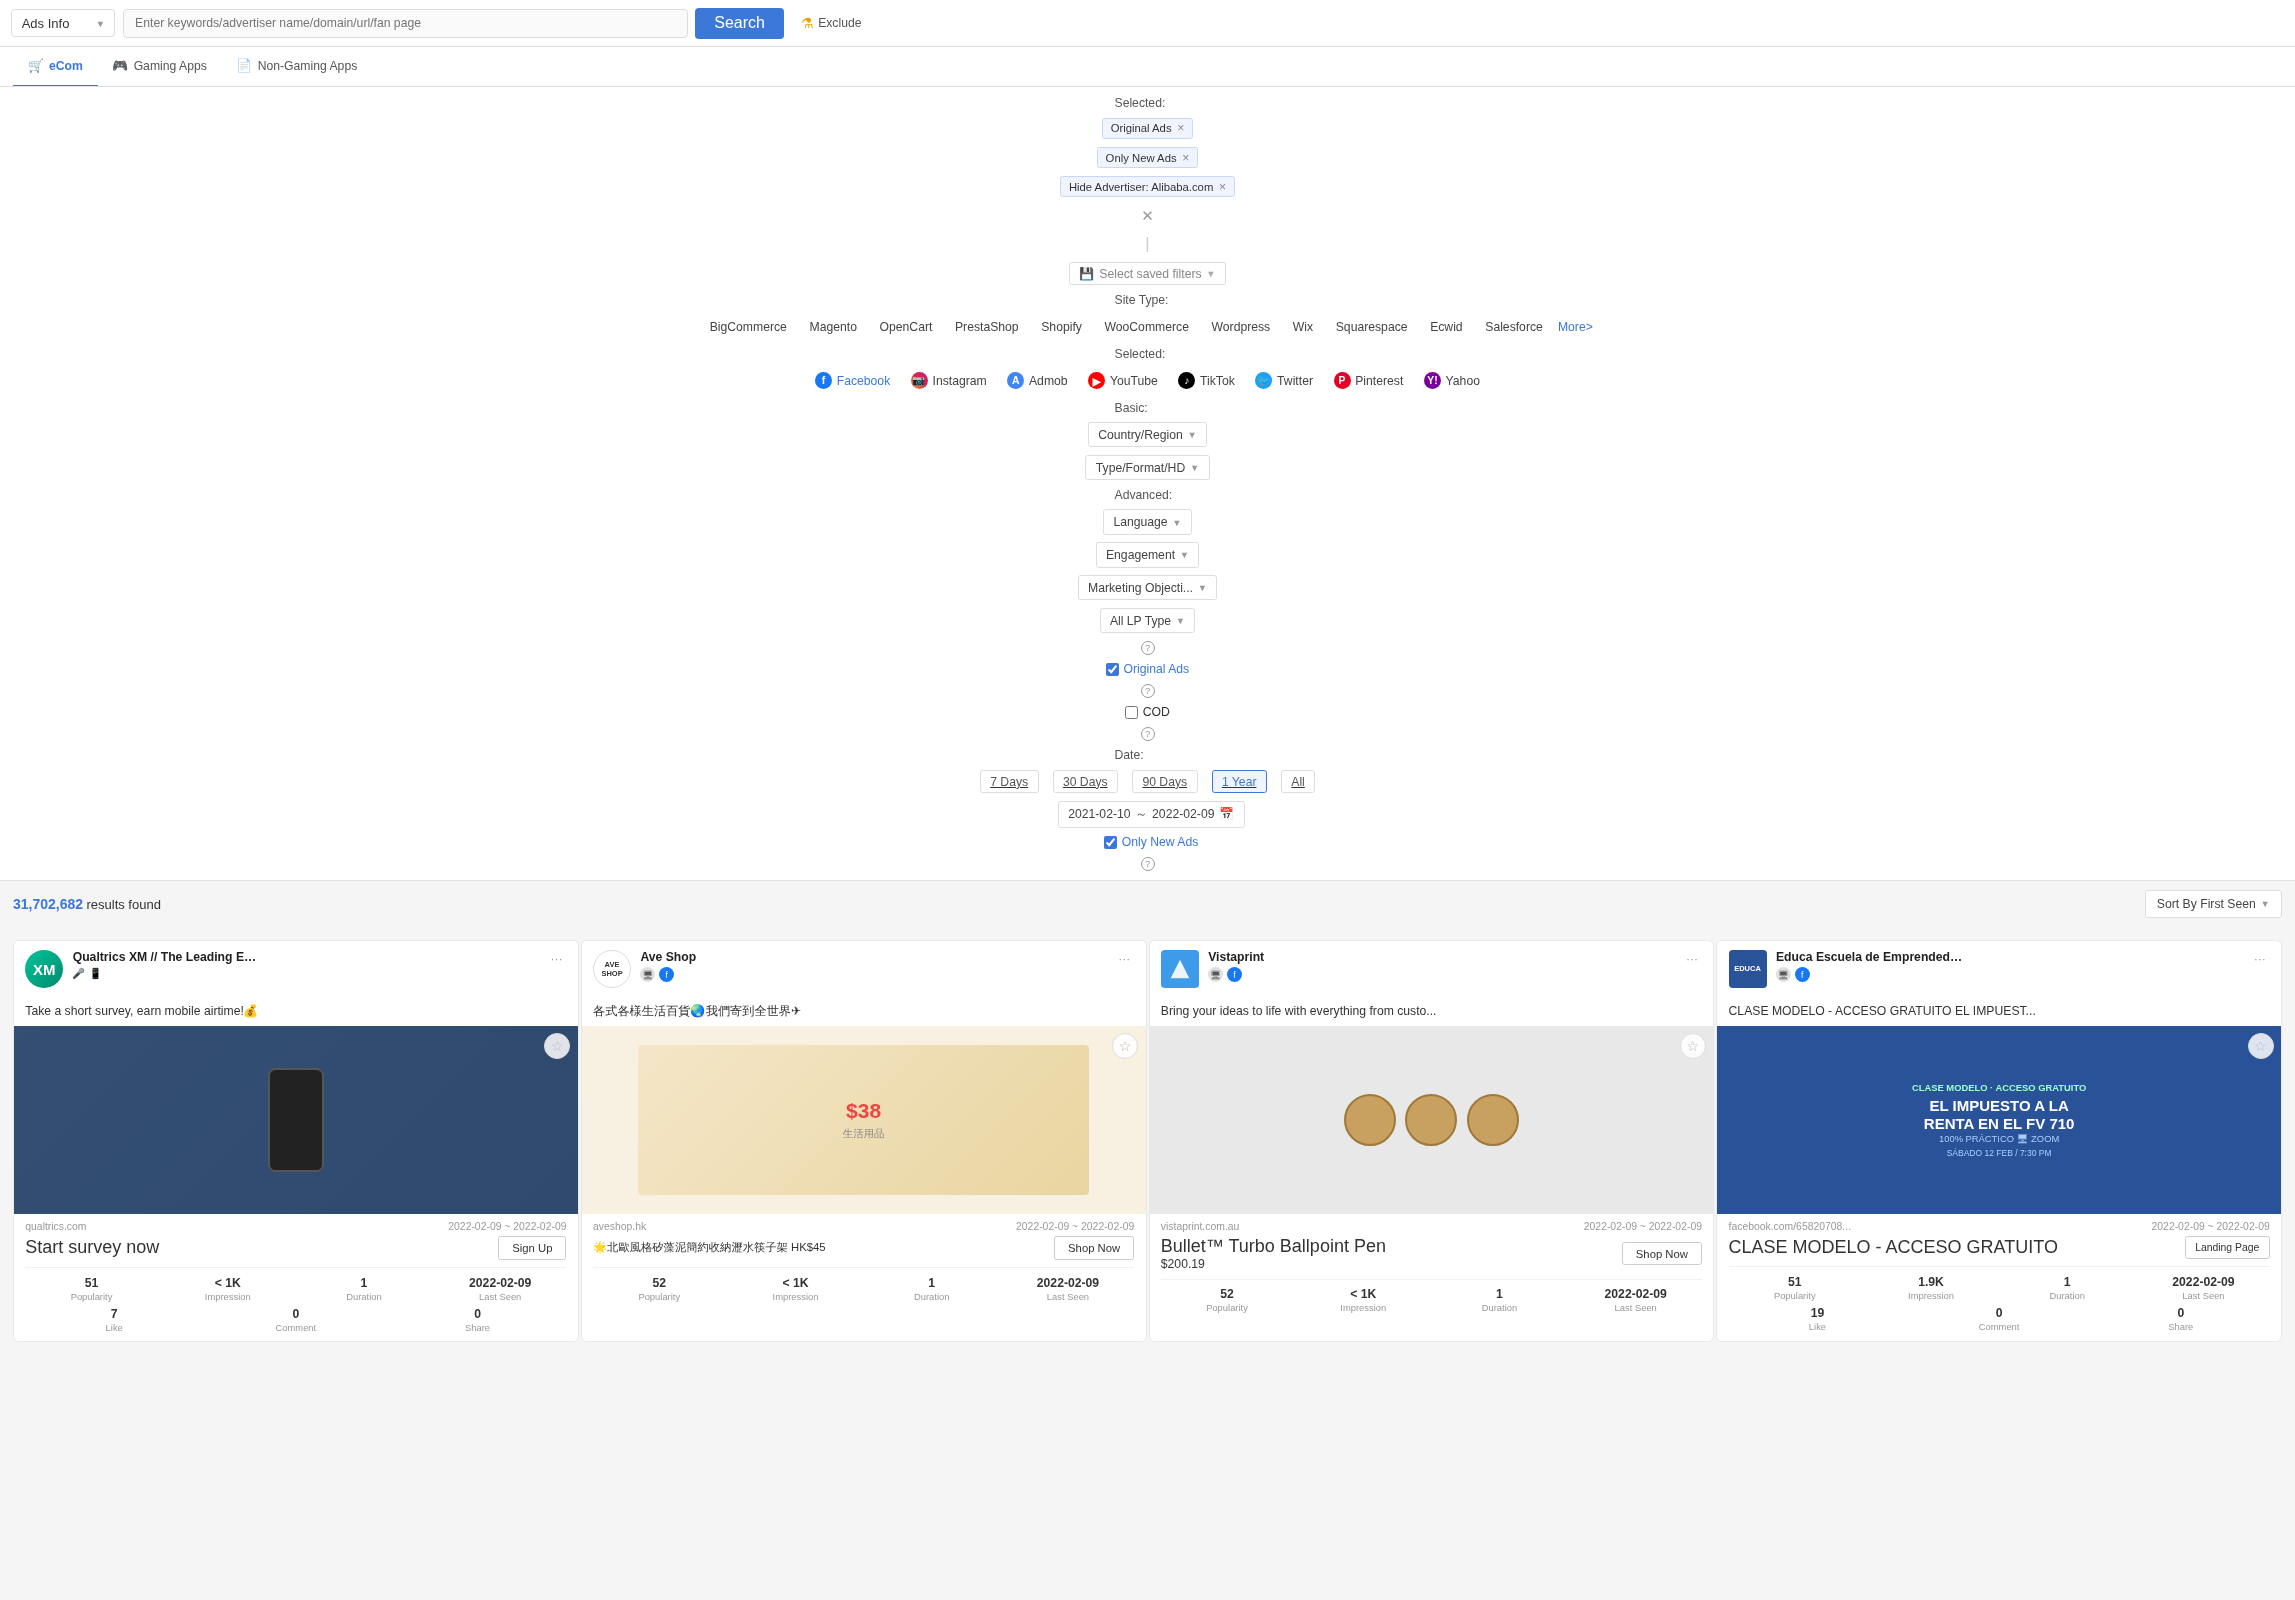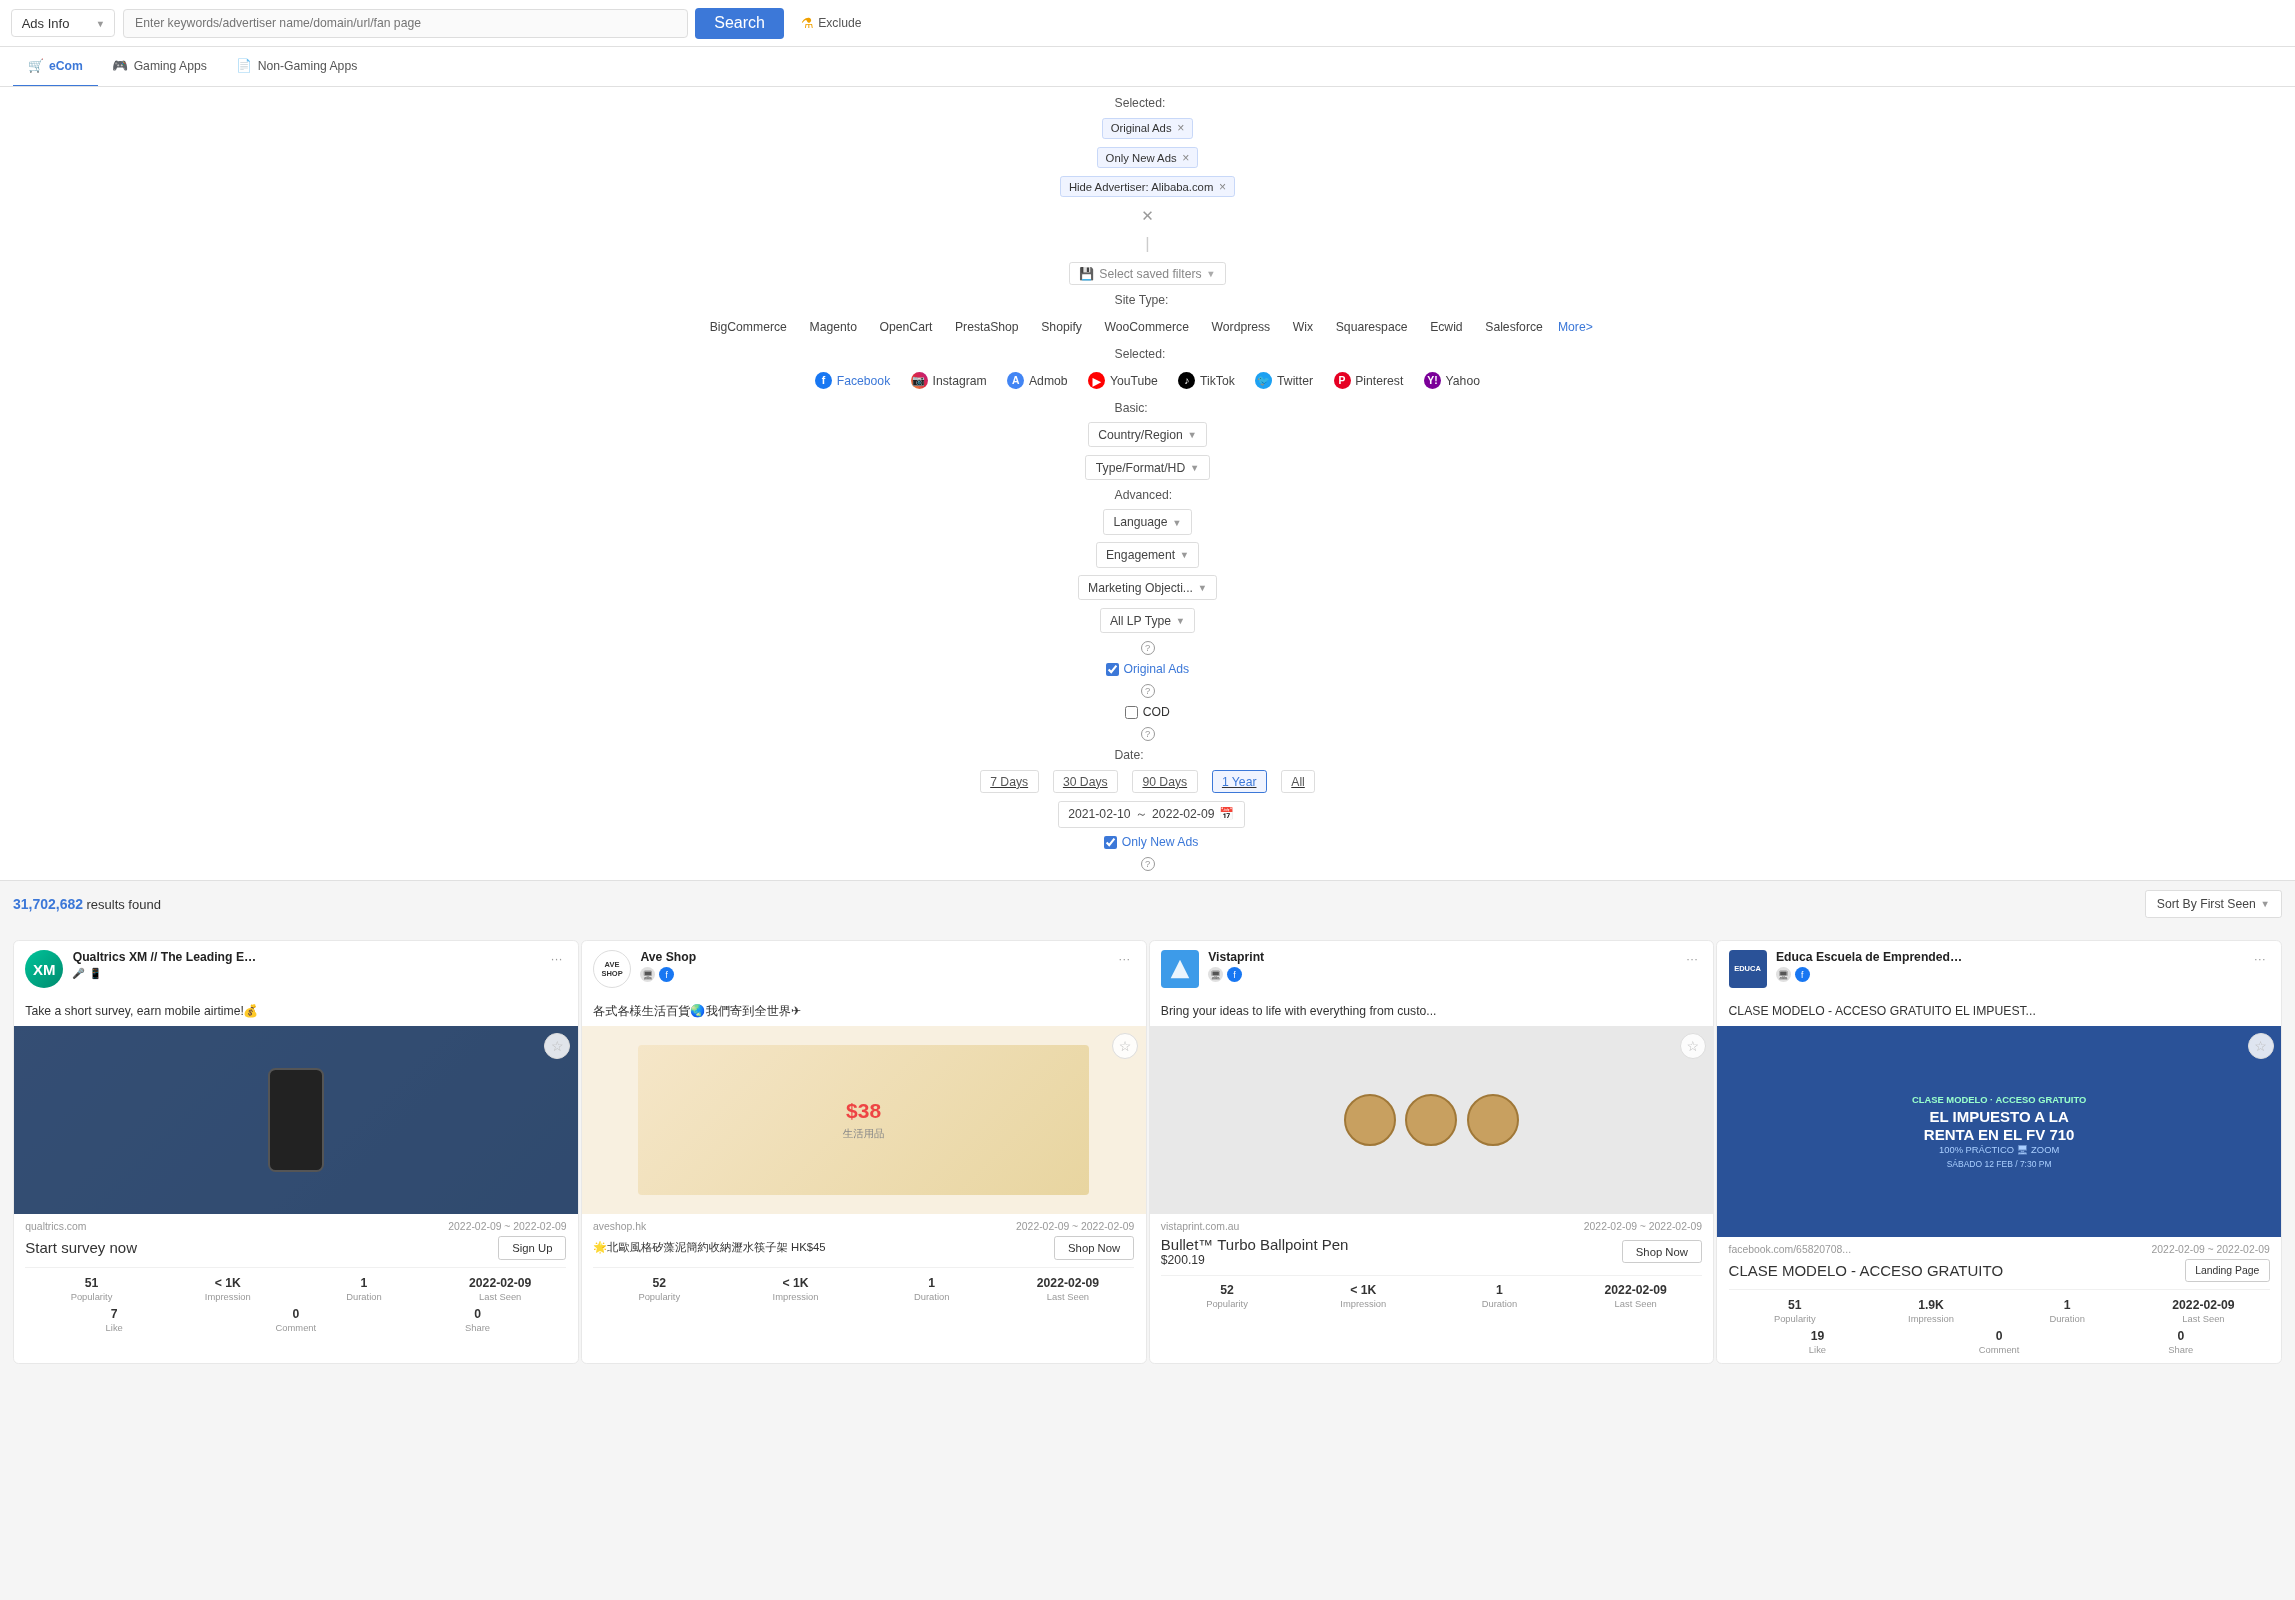--- a/index.html
+++ b/index.html
@@ -94,21 +94,21 @@
     .card-img-wrap { position: relative; margin: 0; }
     .card-img-placeholder { width: 100%; height: 188px; display: flex; align-items: center; justify-content: center; background: #e8e8e8; }
     .card-star { position: absolute; top: 7.5px; right: 7.5px; width: 26px; height: 26px; background: rgba(255,255,255,0.85); border-radius: 50%; display: flex; align-items: center; justify-content: center; cursor: pointer; font-size: 14px; color: #fff; border: 1.4px solid #ddd; }
     .card-star .star-inner { color: #bbb; font-size: 14px; }
 
     .card-footer { padding: 7.5px 11.3px; }
     .card-domain-row { display: flex; align-items: center; justify-content: space-between; margin-bottom: 3.8px; }
     .card-domain { font-size: 10.4px; color: #999; }
     .card-date-range { font-size: 10.4px; color: #999; }
     .card-product-row { display: flex; align-items: center; justify-content: space-between; margin-bottom: 7.5px; }
-    .card-product-name { font-size: 15px; color: #333; }
+    .card-product-name { font-size: 18px; color: #333; }
     .card-cta-btn { padding: 4.7px 13px; border: 0.9px solid #ccc; border-radius: 2.8px; background: #fff; cursor: pointer; font-size: 11.3px; color: #333; }
 
     .card-stats-row { display: grid; grid-template-columns: repeat(4, 1fr); gap: 3.8px; border-top: 0.9px solid #f0f0f0; padding-top: 7.5px; margin-bottom: 5.6px; }
     .card-stat { text-align: center; }
     .card-stat-value { font-size: 12.2px; font-weight: 600; color: #333; }
     .card-stat-bold { font-weight: 700; }
     .card-stat-label { font-size: 9.4px; color: #999; margin-top: 0.9px; }
 
     .card-engagement-row { display: grid; grid-template-columns: repeat(3, 1fr); gap: 3.8px; }
     .card-eng { text-align: center; }
@@ -519,21 +519,21 @@
         <div class="card-advertiser-name">Educa Escuela de Emprendedores</div>
         <div class="card-platform-icons">
           <span class="card-platform-icon" style="background:#e0e0e0;color:#555;">🖥</span>
           <span class="card-platform-icon fb-icon">f</span>
         </div>
       </div>
       <span class="card-more">···</span>
     </div>
     <div class="card-desc">CLASE MODELO - ACCESO GRATUITO EL IMPUEST...</div>
     <div class="card-img-wrap">
-      <div class="card-img-placeholder img-educa" style="height:211px;">
+      <div class="card-img-placeholder img-educa" style="height:188px;">
         <div class="img-educa-inner">
           <div style="font-size:9.4px;color:#9fc;margin-bottom:3.8px;font-weight:600;">CLASE MODELO · ACCESO GRATUITO</div>
           <div class="educa-headline">EL IMPUESTO A LA<br>RENTA EN EL FV 710</div>
           <div class="educa-sub">100% PRÁCTICO 🖥 ZOOM</div>
           <div style="font-size:8.5px;color:#aacfff;margin-top:3.8px;">SÁBADO 12 FEB / 7:30 PM</div>
         </div>
       </div>
       <div class="card-star">
         <span class="star-inner">☆</span>
       </div>

